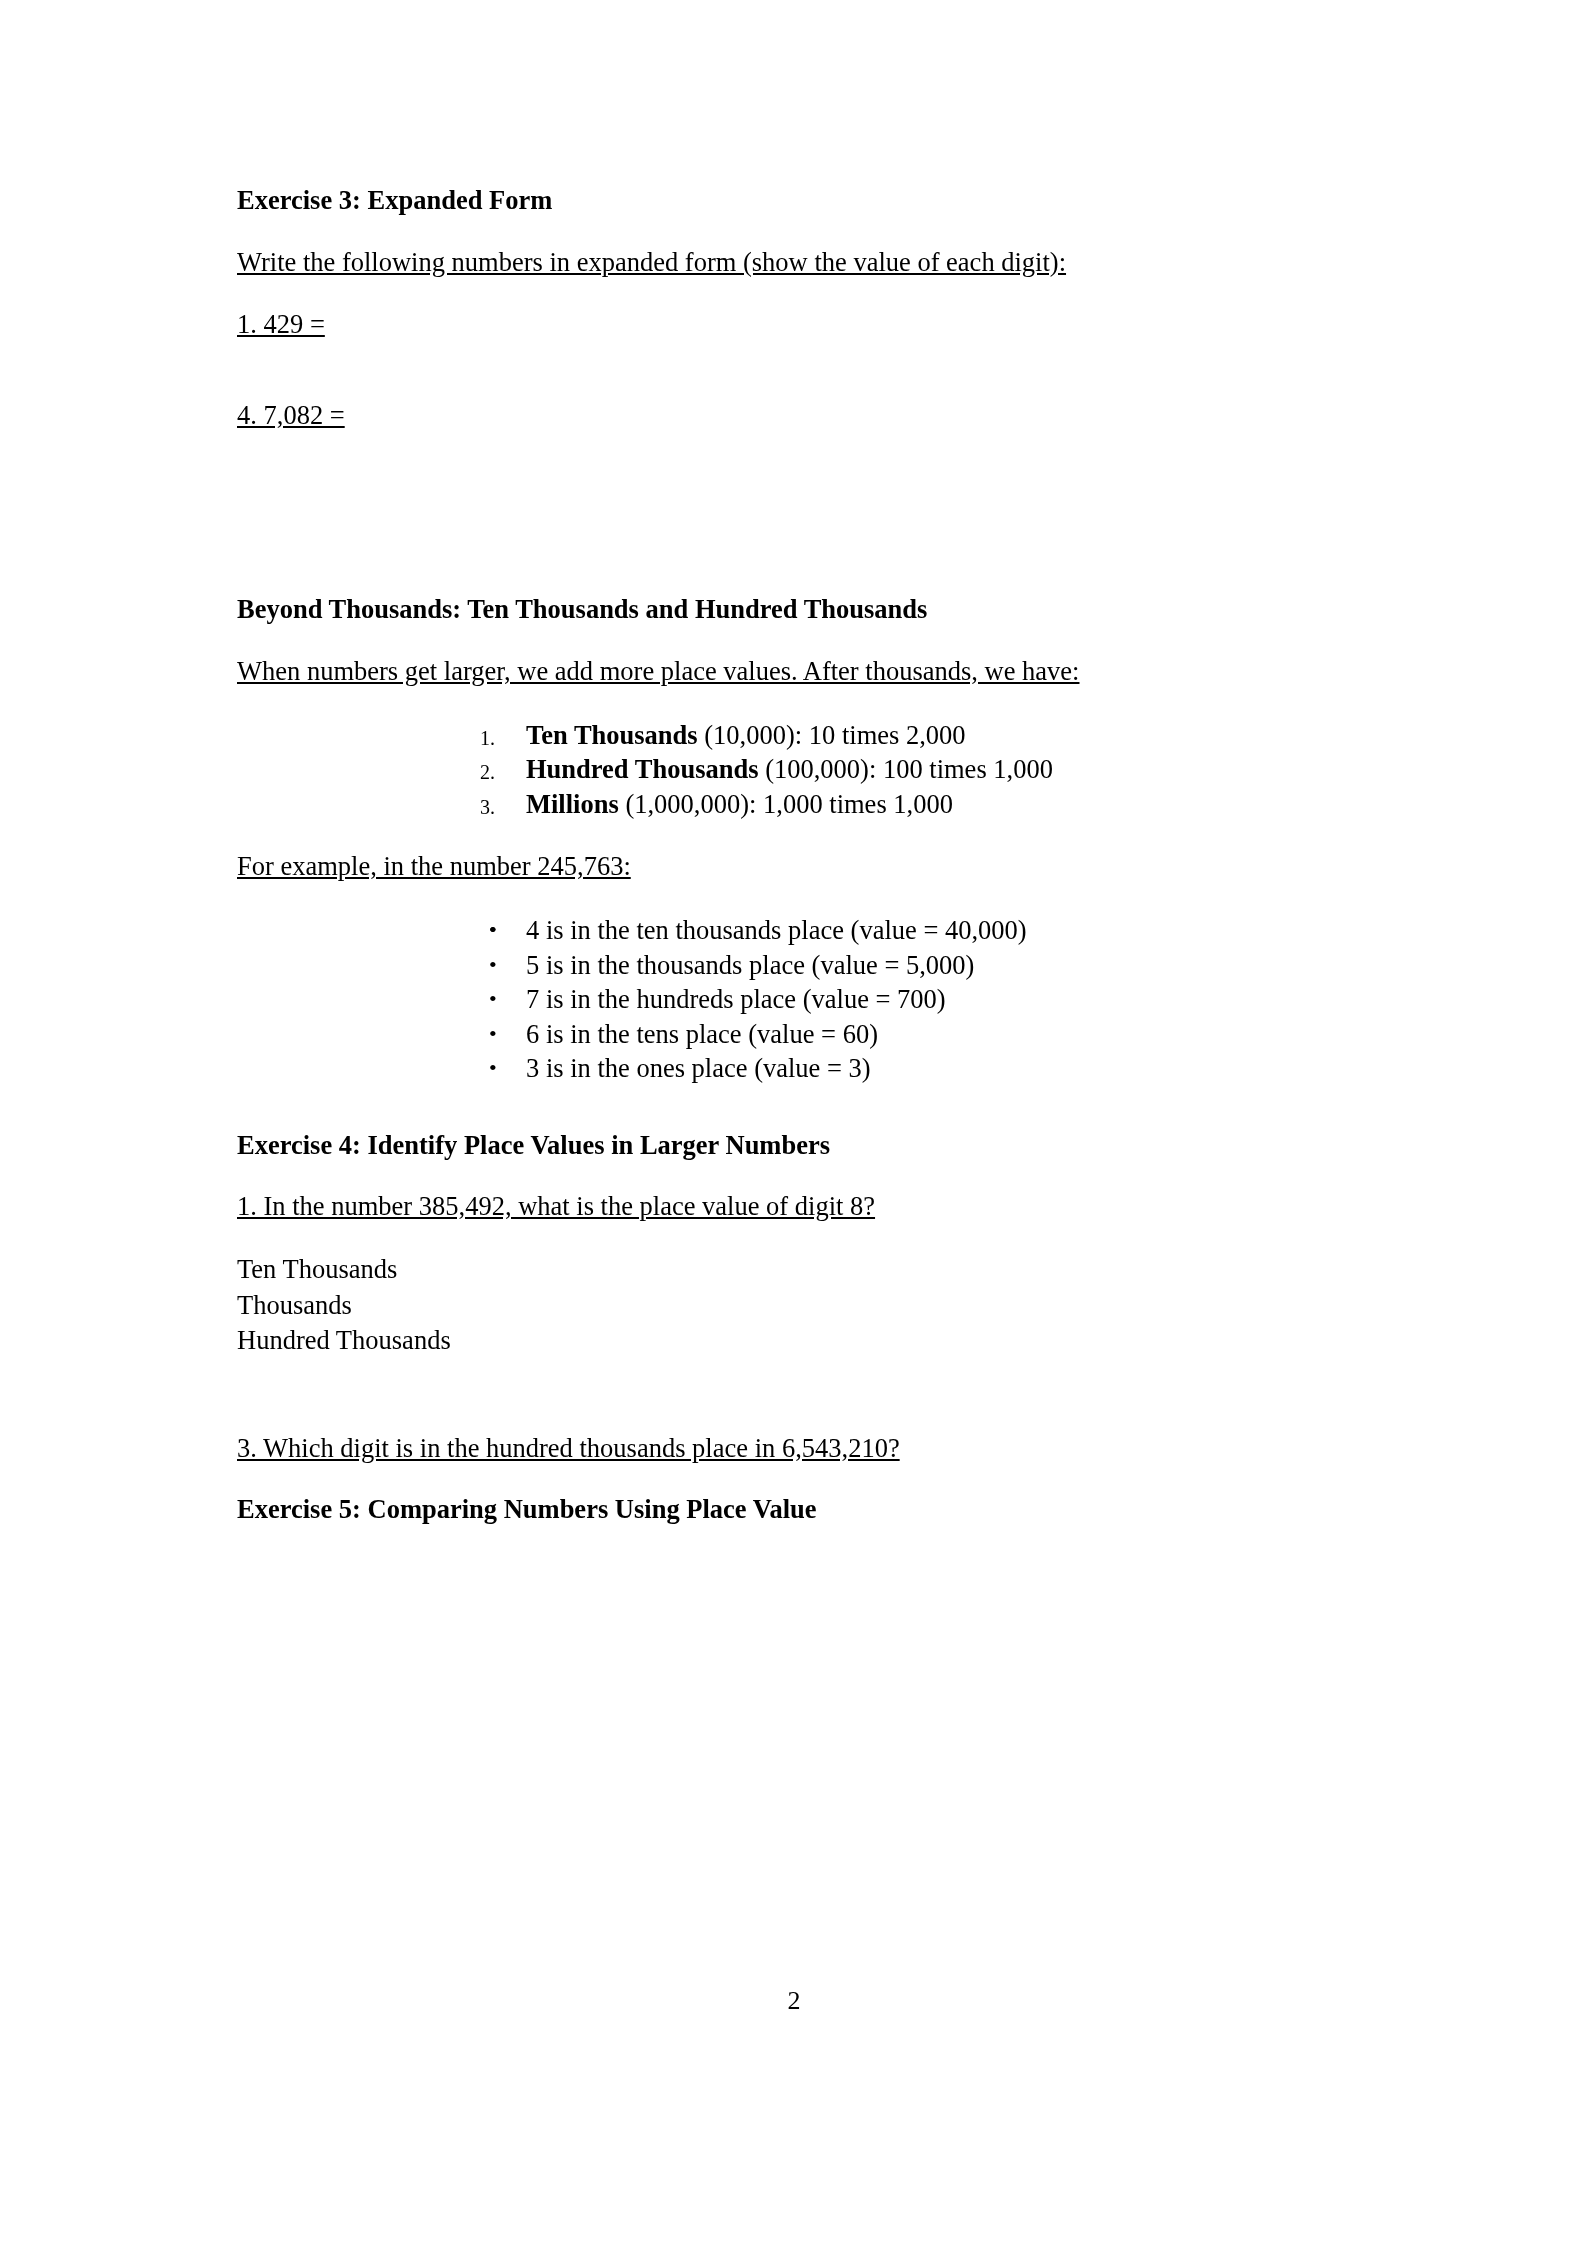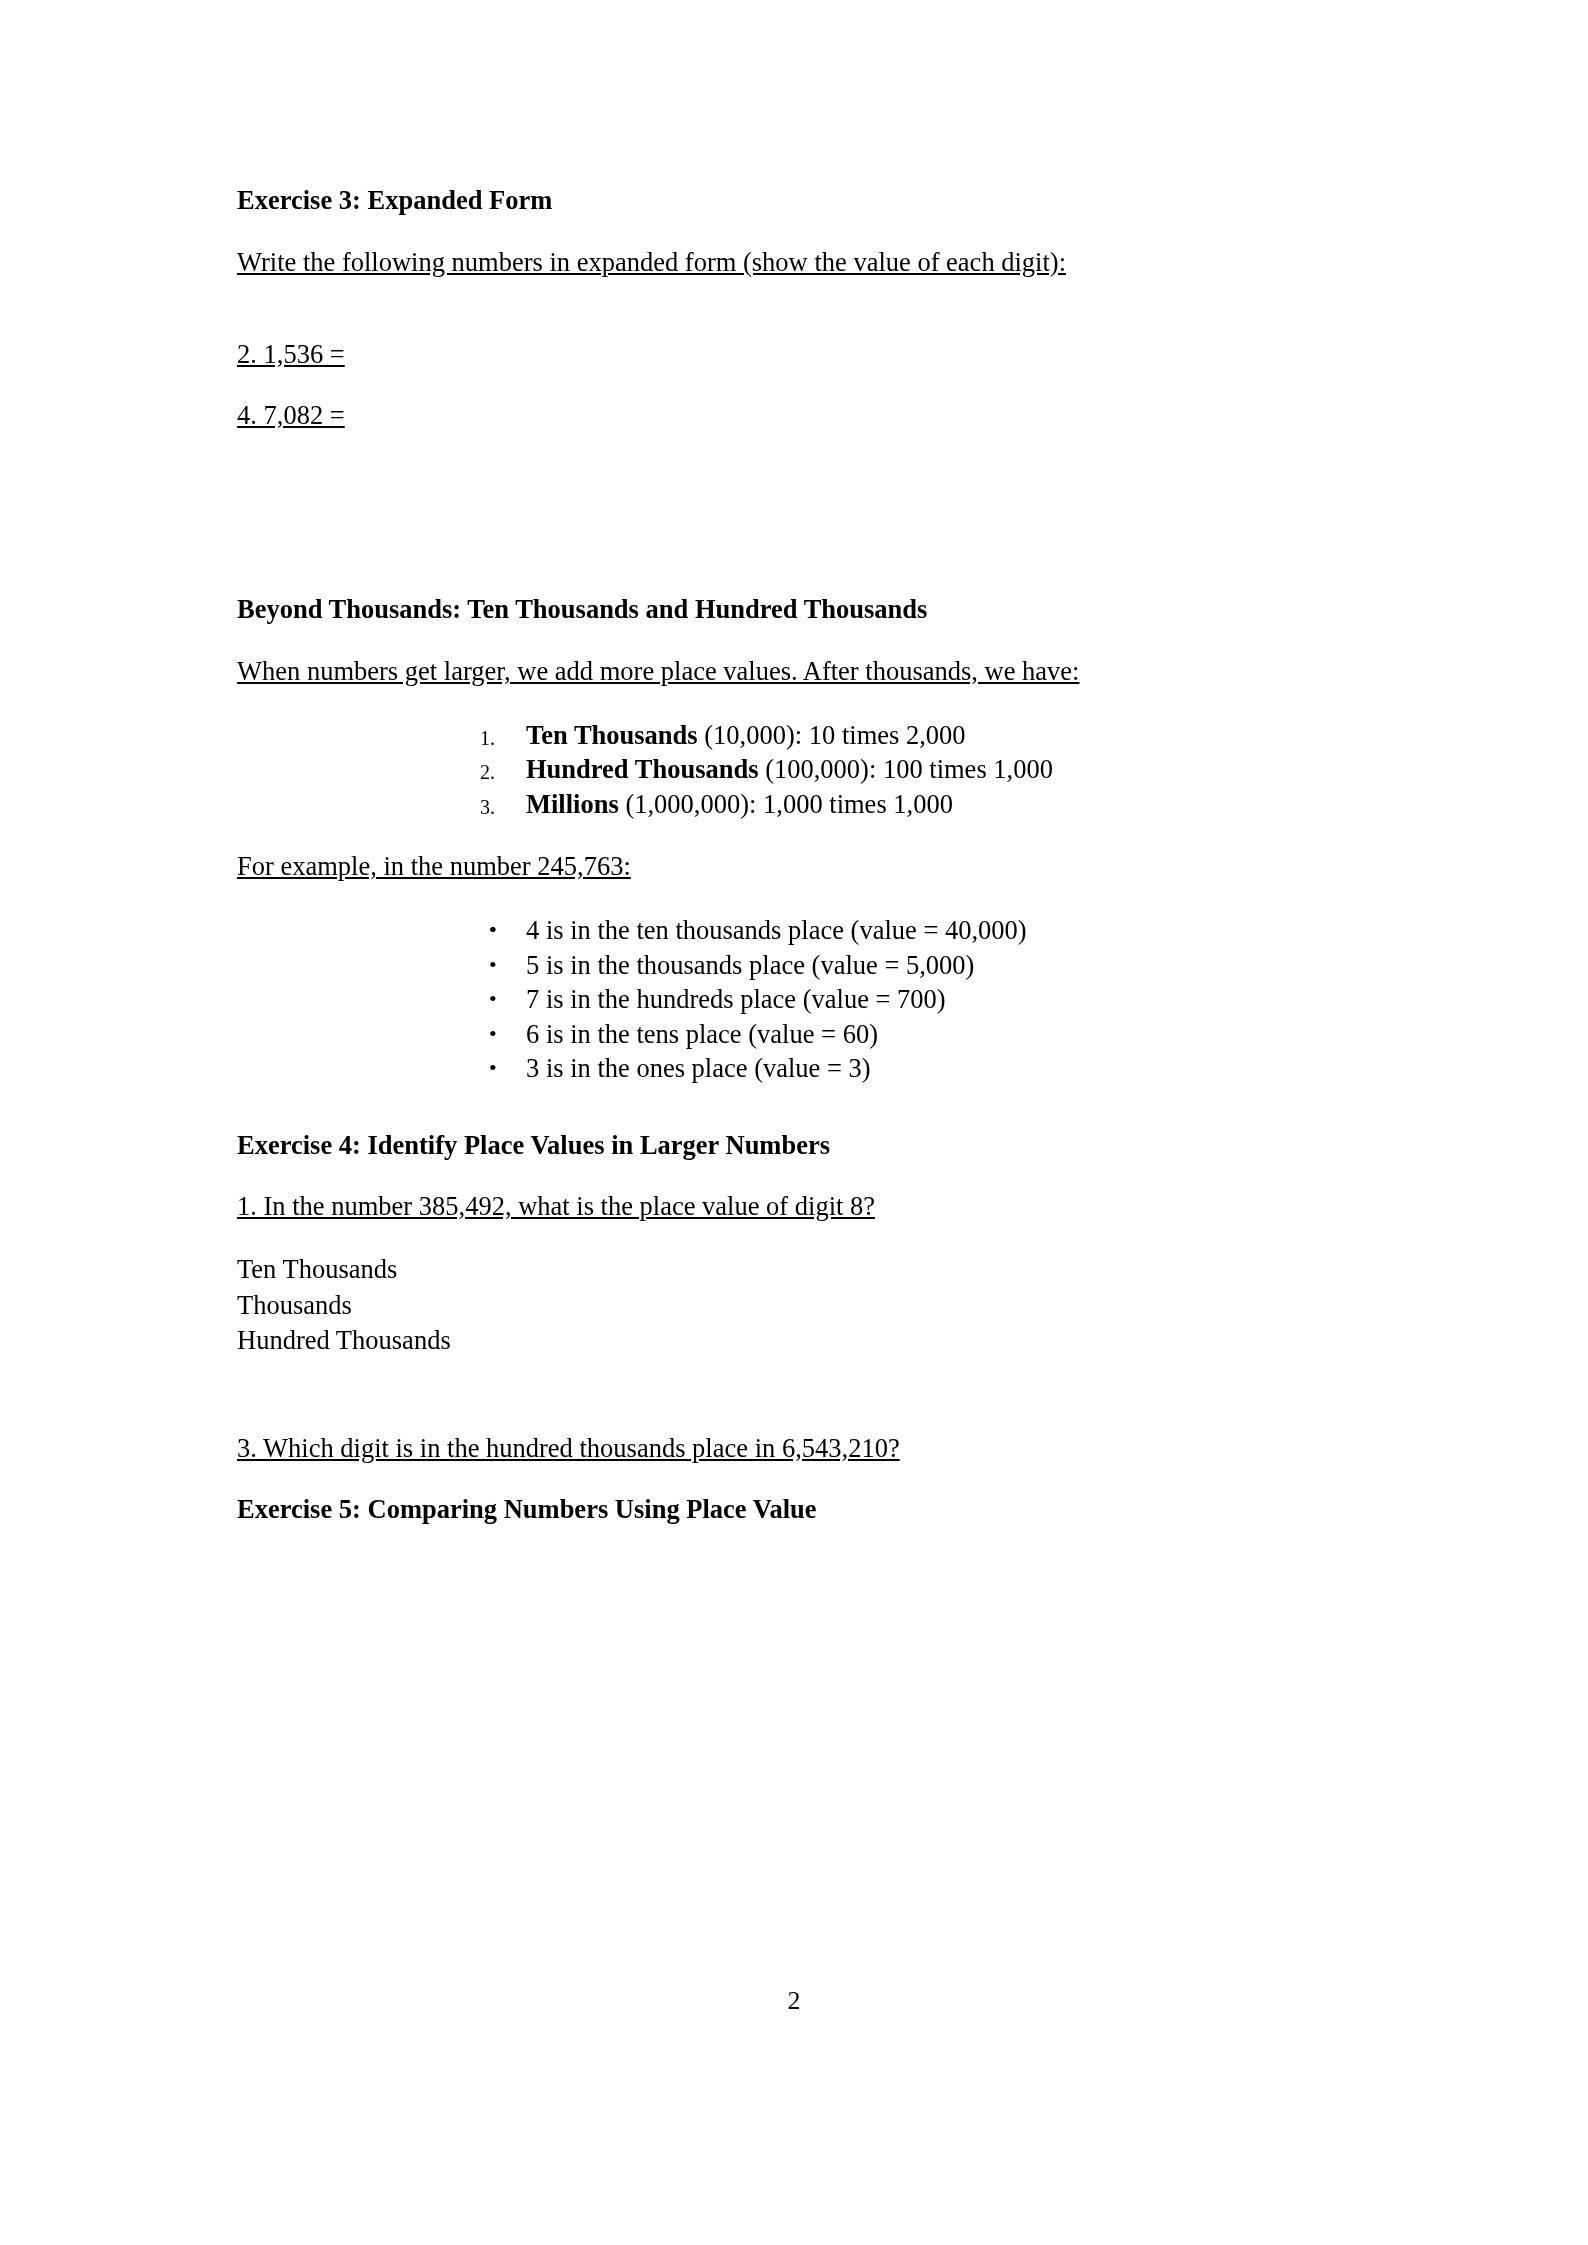--- a/index.html
+++ b/index.html
@@ -120,23 +120,23 @@
 
 <div class="page">
   <div class="content">
 
     <h2 class="h2">Exercise 3: Expanded Form</h2>
     <div class="gap-md"></div>
 
     <p class="para">Write the following numbers in expanded form (show the value of each digit):</p>
     <div class="gap-md"></div>
 
-    <div class="gap-md"></div>
-
-    <p class="para">2. 1,536 =</p>
+    <p class="para">1. 429 =</p>
+    <div class="gap-md"></div>
+
     <div class="gap-md"></div>
 
     <p class="para">4. 7,082 =</p>
 
     <div class="gap-lg"></div>
 
     <div class="gap-xl"></div>
 
     <h2 class="h2">Beyond Thousands: Ten Thousands and Hundred Thousands</h2>
     <div class="gap-md"></div>

